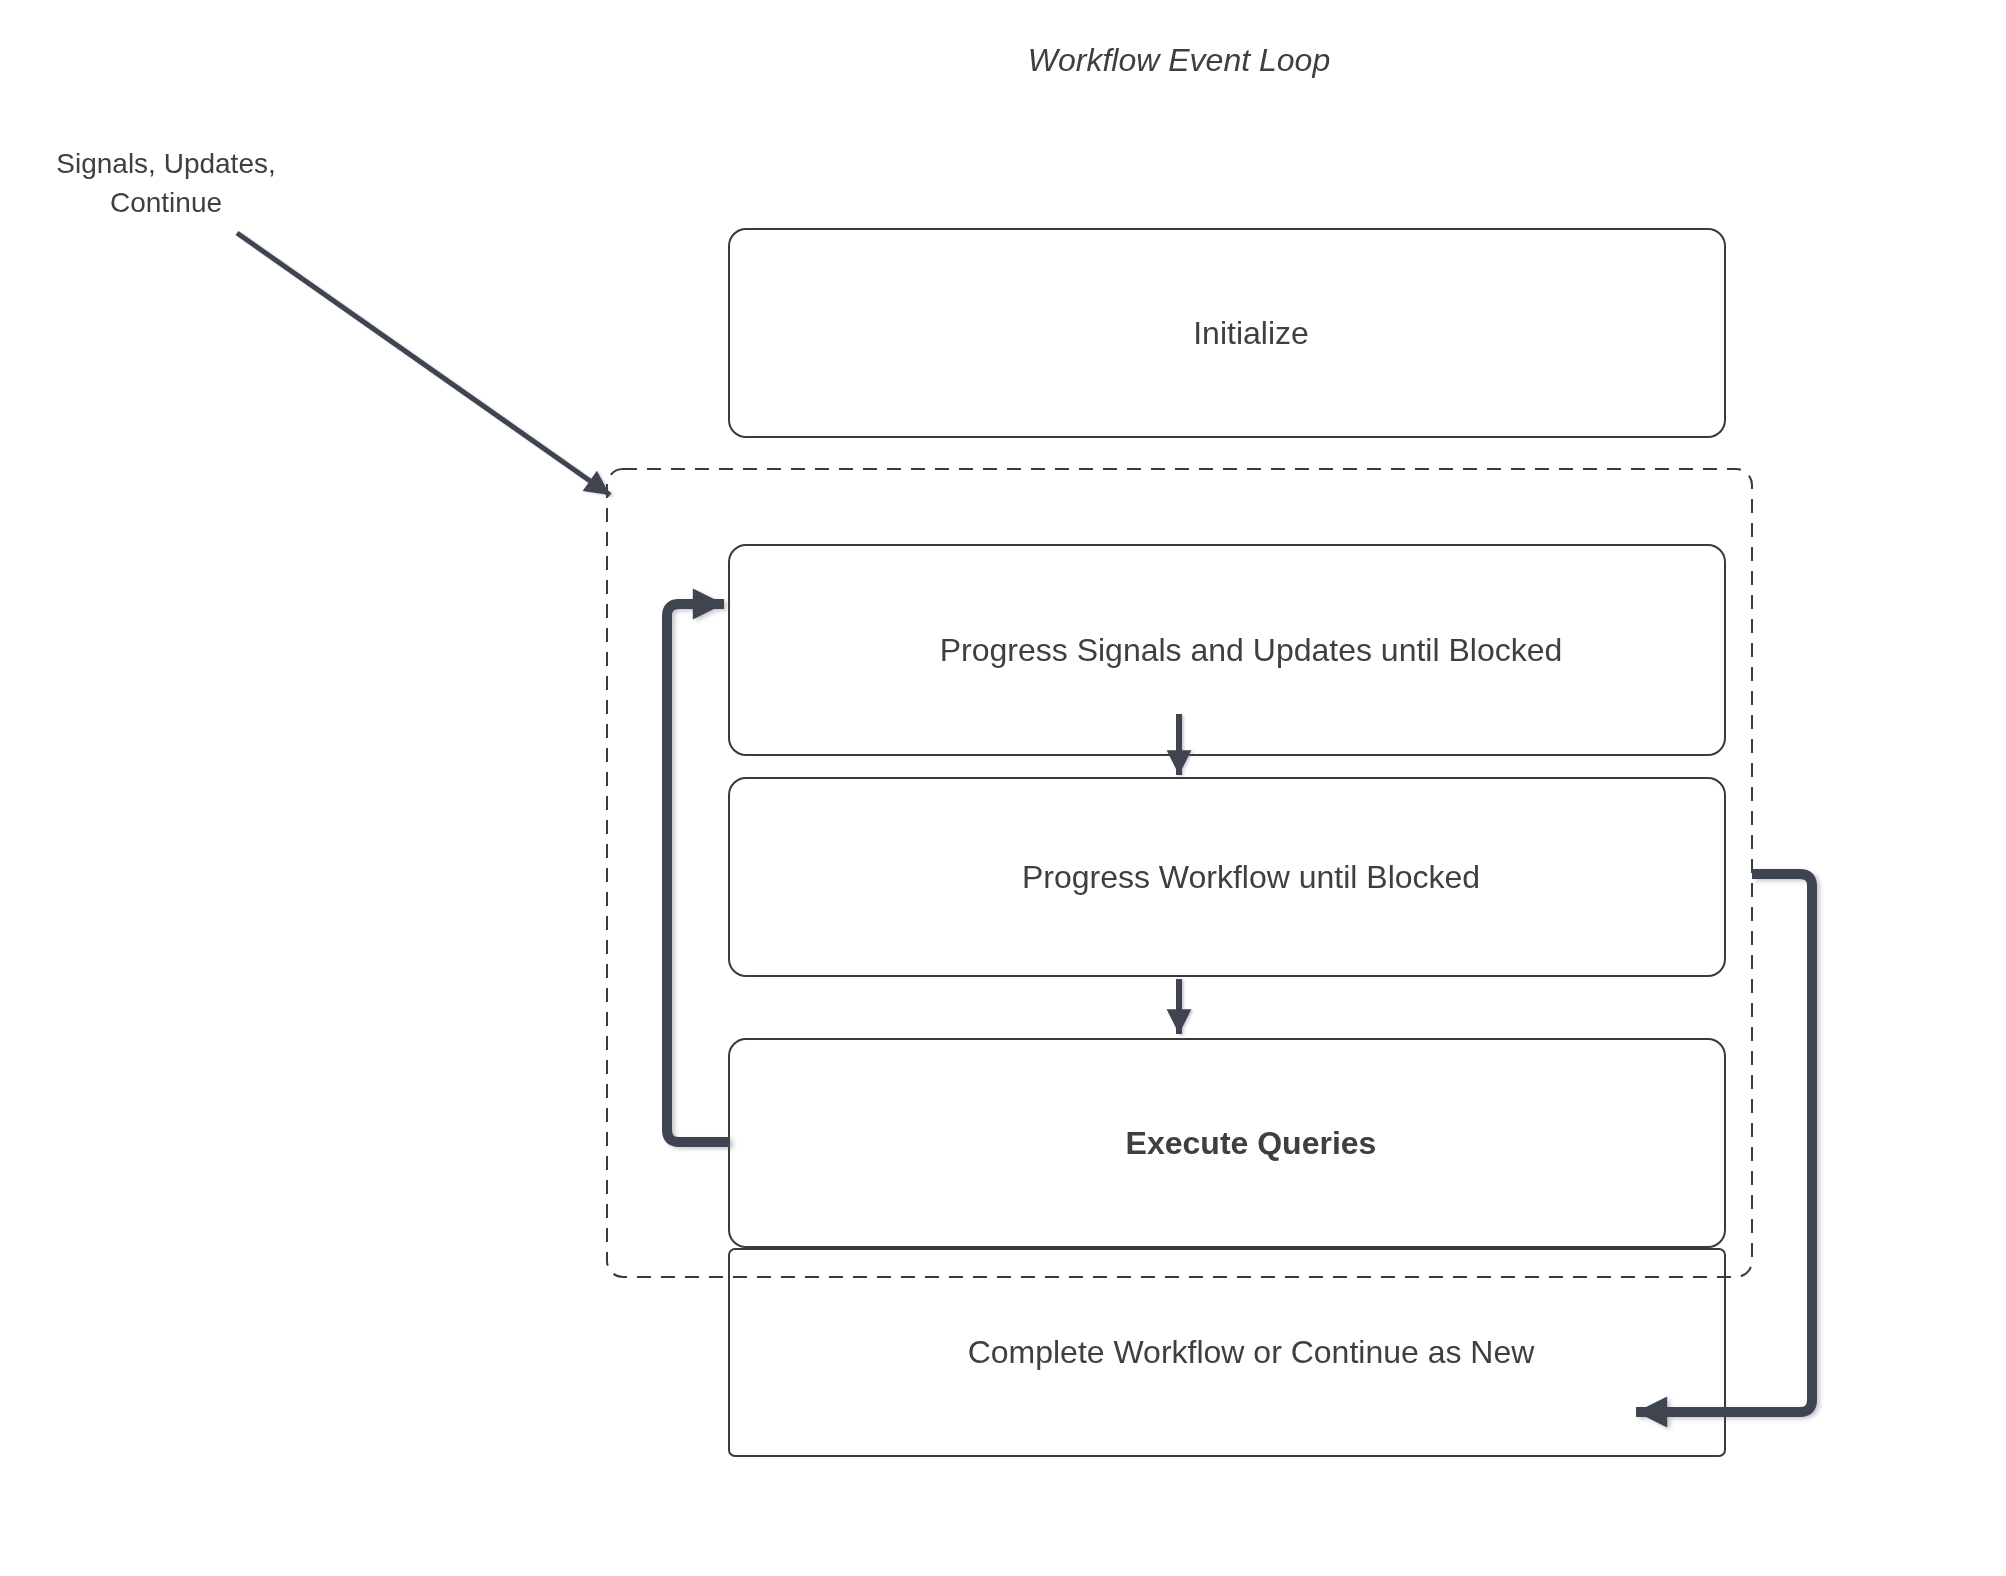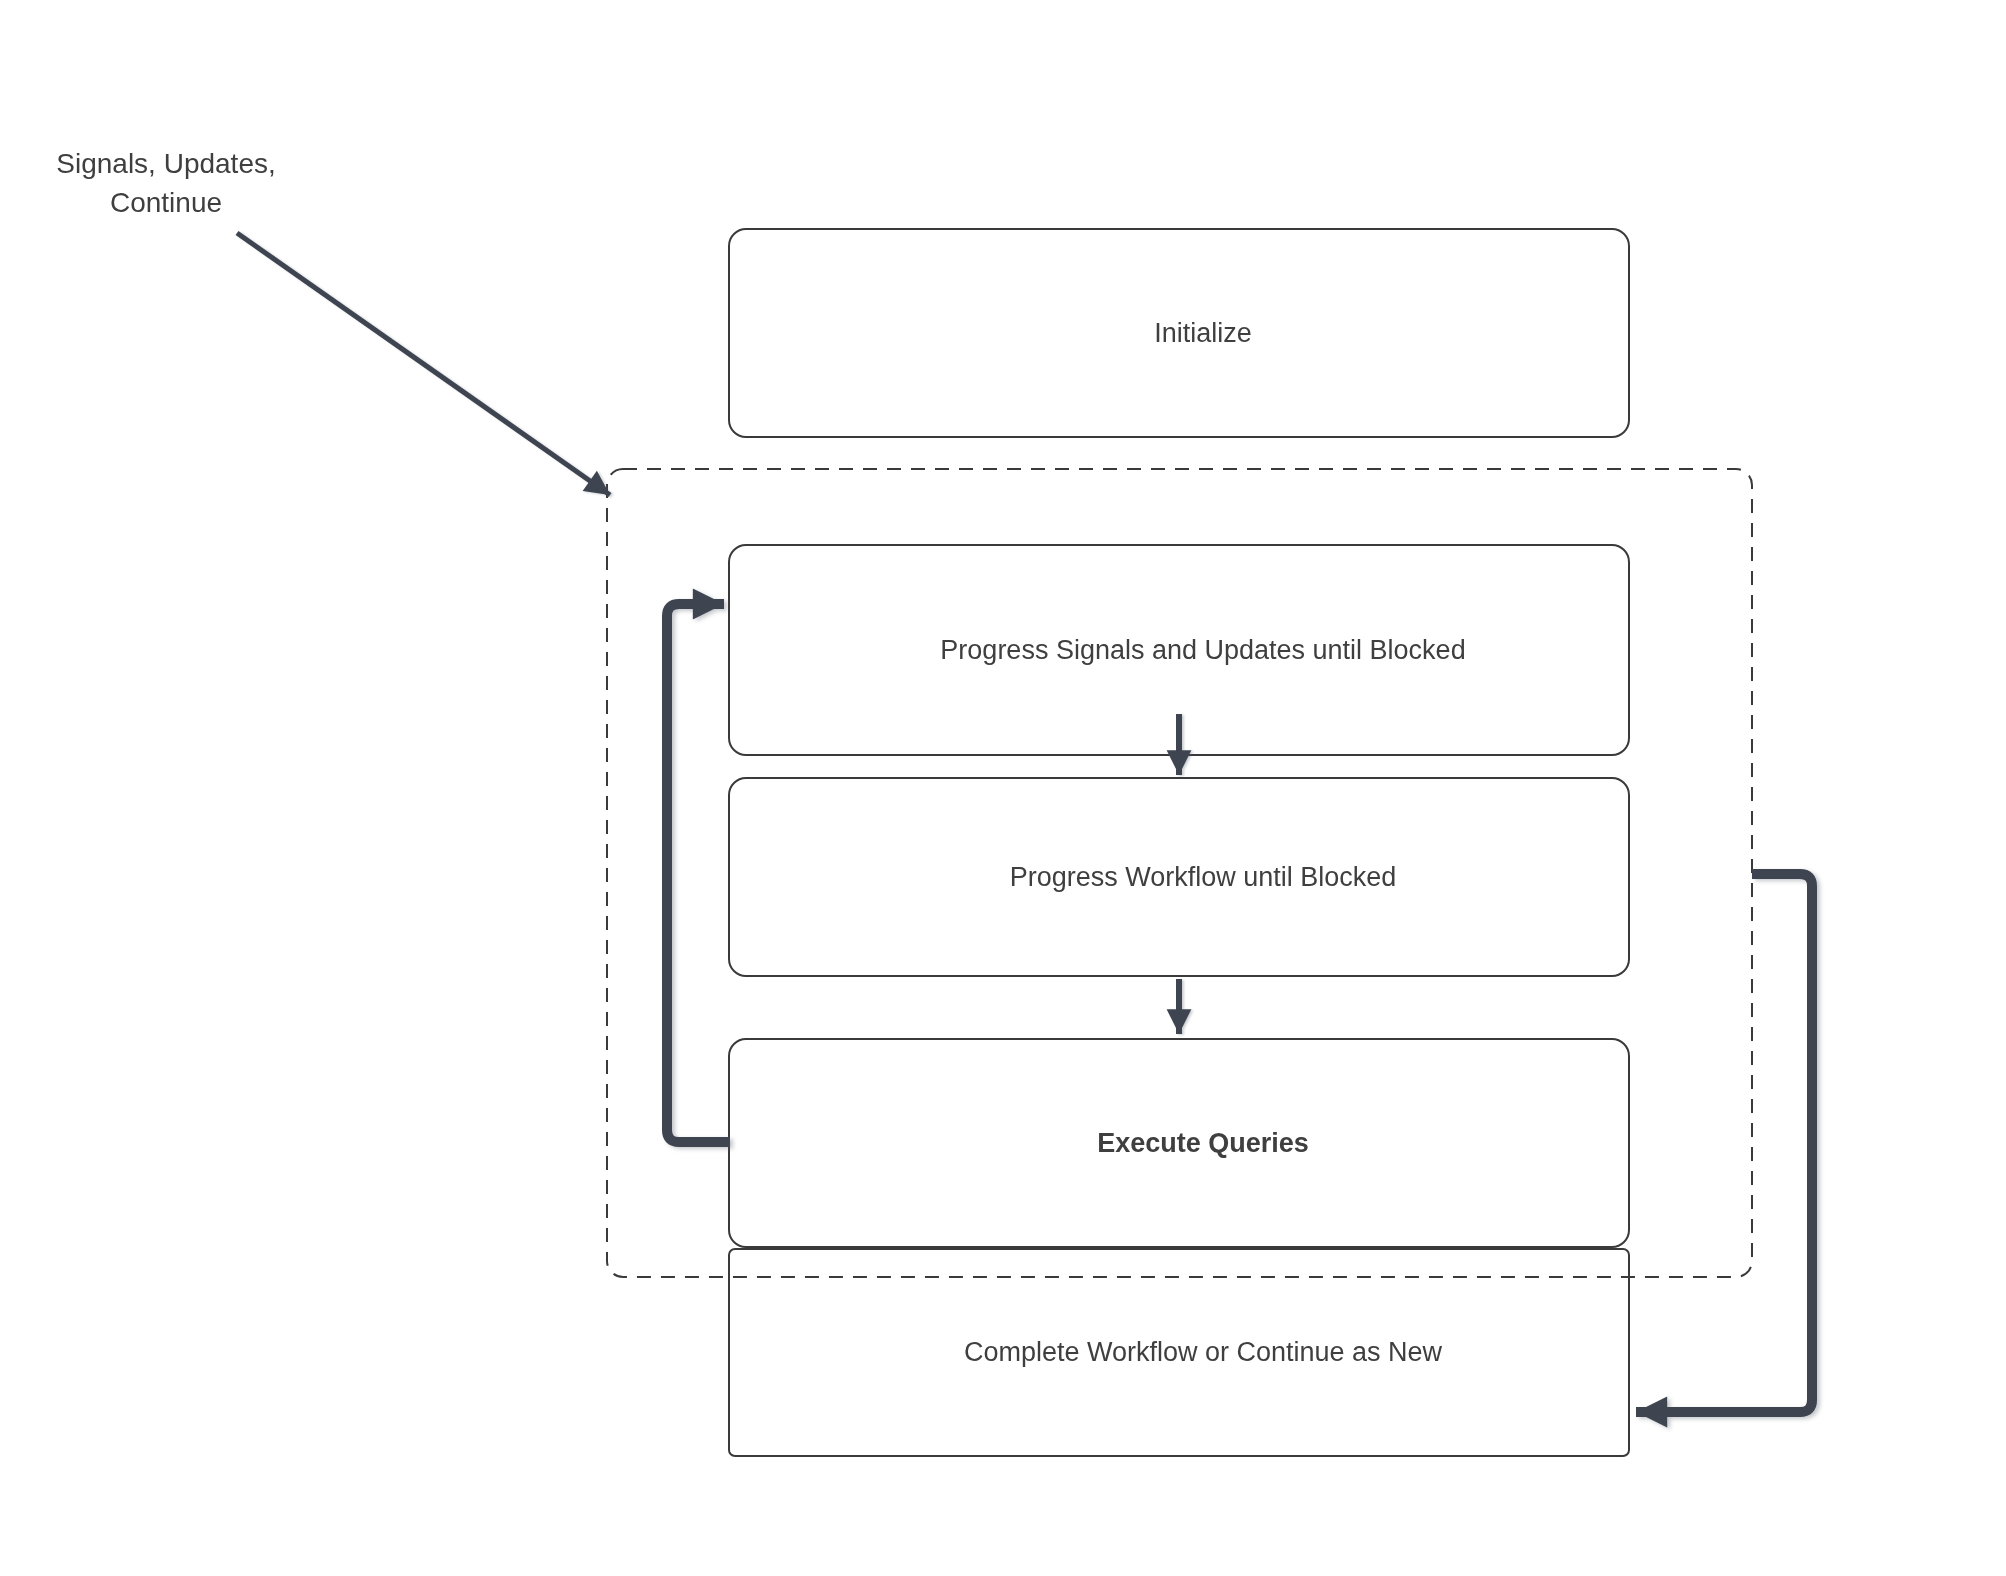--- a/index.html
+++ b/index.html
@@ -16,27 +16,27 @@
     font-size:32px;font-style:italic;
     color:var(--text,#3f3f3f);
   }
   .annotation{
     position:absolute;left:16px;top:144px;width:300px;
     text-align:center;
     font-size:28px;line-height:39px;
     color:var(--text,#3f3f3f);
   }
   .node{
-    position:absolute;left:728px;width:902px;
+    position:absolute;left:728px;width:998px;
     box-sizing:border-box;
     background:var(--box-fill,#ffffff);
     border:2px solid var(--box-border,#3a3a3a);
     border-radius:18px;
     display:flex;align-items:center;justify-content:center;
-    font-size:27px;color:var(--text,#3f3f3f);
+    font-size:32px;color:var(--text,#3f3f3f);
     text-align:center;
     padding-left:48px;
   }
   .node-initialize{top:228px;height:210px;}
   .node-progress-signals{top:500px;height:212px;margin-top:44px;}
   .node-progress-workflow{top:777px;height:200px;}
   .node-execute-queries{top:1038px;height:210px;font-weight:bold;}
   .node-complete{top:1248px;height:209px;border-radius:7px;}
   svg.layer{position:absolute;left:0;top:0;pointer-events:none;}
   .dashed-rect{
@@ -49,20 +49,21 @@
   .conn-thick{stroke-width:10;filter:drop-shadow(3px 2px 2px rgba(90,96,110,0.35));}
   .conn-thin{stroke-width:5;filter:drop-shadow(2px 1px 1px rgba(90,96,110,0.3));}
   .conn-mid{stroke-width:6;filter:drop-shadow(2px 1px 1px rgba(90,96,110,0.3));}
   .head{fill:var(--connector,#3e4450);}
 </style>
 </head>
 <body>
 
 <div class="canvas">
 
+  <div class="title">Workflow Event Loop</div>
 
   <div class="annotation">
     <div>Signals, Updates,</div>
     <div>Continue</div>
   </div>
 
   <div class="node node-initialize">
     <span>Initialize</span>
   </div>
 

